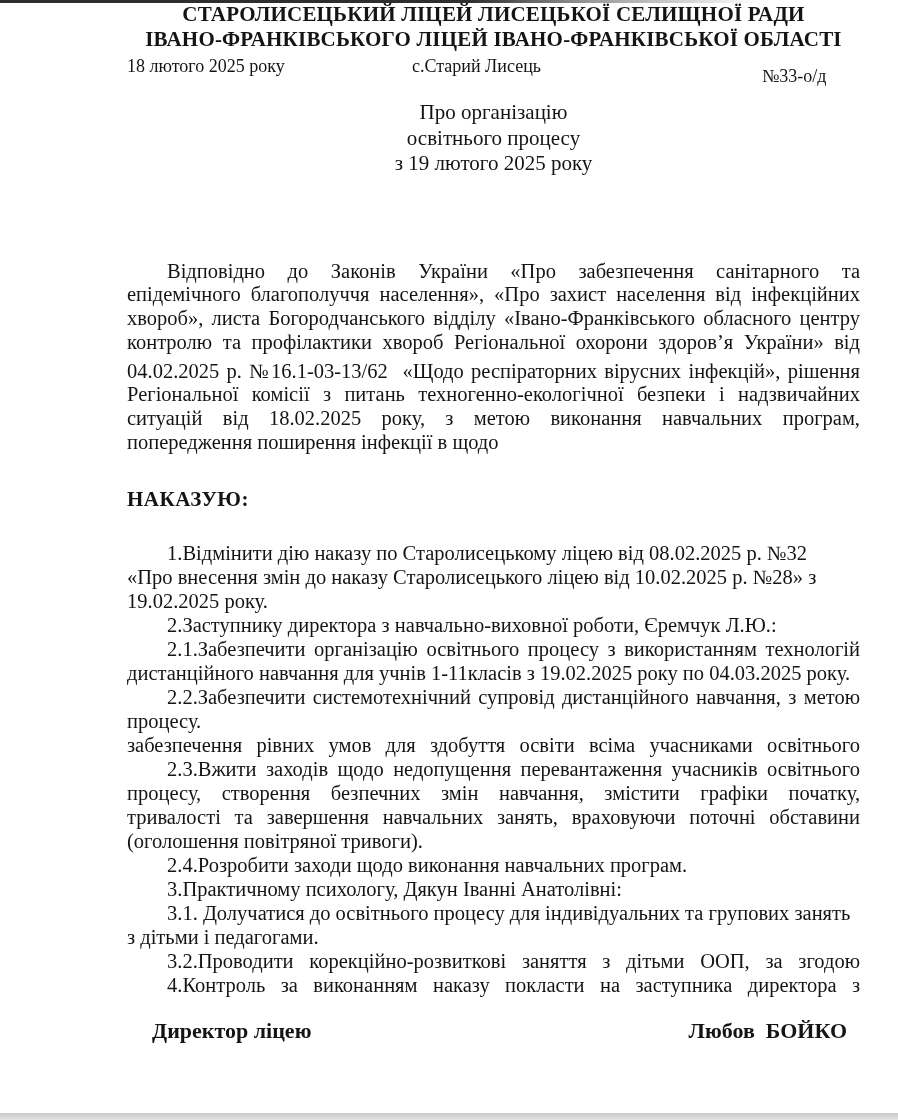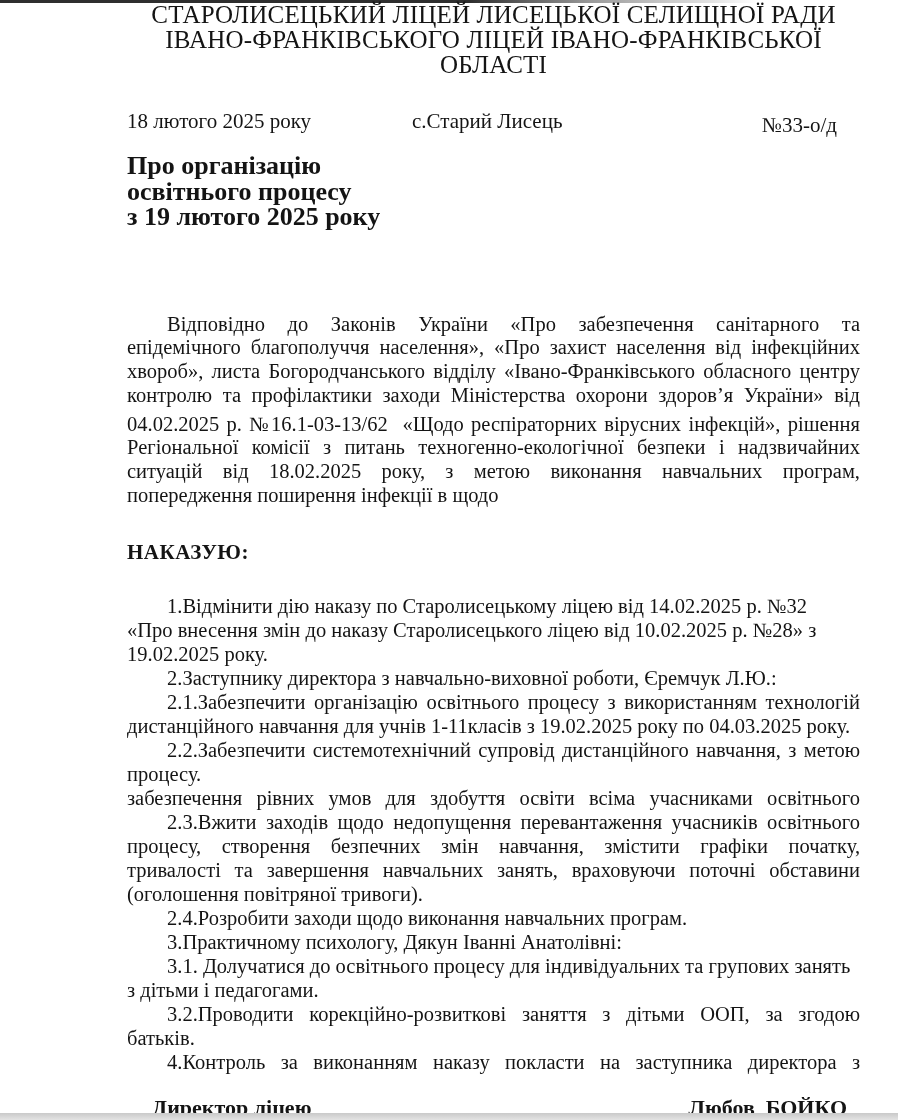--- a/index.html
+++ b/index.html
@@ -11,27 +11,27 @@
   .scan-artifact-top{
     position:absolute;top:0;left:0;height:3px;width:758px;
     background:linear-gradient(to right,#2e2e2e 0%,#2e2e2e 62%,#9a9a9a 78%,rgba(255,255,255,0) 100%);
   }
   .scan-artifact-bottom{
     position:absolute;left:0;bottom:0;height:7px;width:898px;
     background:linear-gradient(to bottom,#c9c9c9 0%,#e3e3e3 100%);
   }
   .doc{position:absolute;left:127px;top:2px;width:733px;}
   .center{text-align:center;}
-  .org-header{font-weight:normal;font-size:25px;line-height:25px;letter-spacing:0.2px;}
+  .org-header{font-weight:bold;font-size:21px;line-height:25px;letter-spacing:0.2px;}
   .doc-type{font-weight:bold;font-size:22px;margin-top:20px;letter-spacing:1px;}
-  .date-row{position:relative;height:24px;margin-top:32px;font-size:21px;}
+  .date-row{position:relative;height:24px;margin-top:4px;font-size:18px;}
   .date-row .d{position:absolute;left:0;top:0;}
   .date-row .p{position:absolute;left:285px;top:0;}
-  .date-row .n{position:absolute;left:635px;top:4px;}
-  .subject{font-weight:bold;font-size:26px;line-height:25.5px;margin-top:20px;}
+  .date-row .n{position:absolute;left:635px;top:10px;}
+  .subject{font-weight:normal;font-size:21px;line-height:25.5px;margin-top:20px;text-align:center;}
   .preamble{margin-top:83px;font-size:20.5px;line-height:23.8px;}
   .items{margin-top:29px;font-size:20.5px;line-height:24px;}
   .line{white-space:normal;}
   .line.ind{text-indent:40px;}
   .line.just{text-align:justify;text-align-last:justify;}
   .line.gap{margin-top:5px;}
   .order-heading{font-weight:bold;font-size:21px;margin-top:32px;letter-spacing:0.5px;}
   .signature{display:flex;justify-content:space-between;align-items:baseline;
     font-weight:bold;font-size:22px;line-height:26px;margin-top:21px;}
   .signature .title{margin-left:25px;}
@@ -59,49 +59,48 @@
   <div class="subject">
       <div class="line">Про організацію</div>
       <div class="line">освітнього процесу</div>
       <div class="line">з 19 лютого 2025 року</div>
     </div>
 
   <div class="preamble">
       <div class="line just ind">Відповідно до Законів України «Про забезпечення санітарного та</div>
       <div class="line just">епідемічного благополуччя населення», «Про захист населення від інфекційних</div>
       <div class="line just">хвороб», листа Богородчанського відділу «Івано-Франківського обласного центру</div>
-      <div class="line just">контролю та профілактики заходи Міністерства охорони здоров’я України» від</div>
+      <div class="line just">контролю та профілактики хвороб Регіональної охорони здоров’я України» від</div>
       <div class="line just gap">04.02.2025 р. №16.1-03-13/62&nbsp; «Щодо респіраторних вірусних інфекцій», рішення</div>
       <div class="line just">Регіональної комісії з питань техногенно-екологічної безпеки і надзвичайних</div>
       <div class="line just">ситуацій від 18.02.2025 року, з метою виконання навчальних програм,</div>
       <div class="line">попередження поширення інфекції в щодо</div>
     </div>
 
   <div class="order-heading">НАКАЗУЮ:</div>
 
   <div class="items">
-      <div class="line ind">1.Відмінити дію наказу по Старолисецькому ліцею від 14.02.2025 р. №32</div>
+      <div class="line ind">1.Відмінити дію наказу по Старолисецькому ліцею від 08.02.2025 р. №32</div>
       <div class="line">«Про внесення змін до наказу Старолисецького ліцею від 10.02.2025 р. №28» з</div>
       <div class="line">19.02.2025 року.</div>
       <div class="line ind">2.Заступнику директора з навчально-виховної роботи, Єремчук Л.Ю.:</div>
       <div class="line just ind">2.1.Забезпечити організацію освітнього процесу з використанням технологій</div>
       <div class="line">дистанційного навчання для учнів 1-11класів з 19.02.2025 року по 04.03.2025 року.</div>
       <div class="line just ind">2.2.Забезпечити системотехнічний супровід дистанційного навчання, з метою</div>
       <div class="line">процесу.</div>
       <div class="line just">забезпечення рівних умов для здобуття освіти всіма учасниками освітнього</div>
       <div class="line just ind">2.3.Вжити заходів щодо недопущення перевантаження учасників освітнього</div>
       <div class="line just">процесу, створення безпечних змін навчання, змістити графіки початку,</div>
       <div class="line just">тривалості та завершення навчальних занять, враховуючи поточні обставини</div>
       <div class="line">(оголошення повітряної тривоги).</div>
       <div class="line ind">2.4.Розробити заходи щодо виконання навчальних програм.</div>
       <div class="line ind">3.Практичному психологу, Дякун Іванні Анатолівні:</div>
       <div class="line ind">3.1. Долучатися до освітнього процесу для індивідуальних та групових занять</div>
       <div class="line">з дітьми і педагогами.</div>
       <div class="line just ind">3.2.Проводити корекційно-розвиткові заняття з дітьми ООП, за згодою</div>
-      <div class="line">батьків.</div>
       <div class="line just ind">4.Контроль за виконанням наказу покласти на заступника директора з</div>
     </div>
 
   <div class="signature">
     <span class="title">Директор ліцею</span>
     <span class="name">Любов&nbsp; БОЙКО</span>
   </div>
 
 </div>
 

